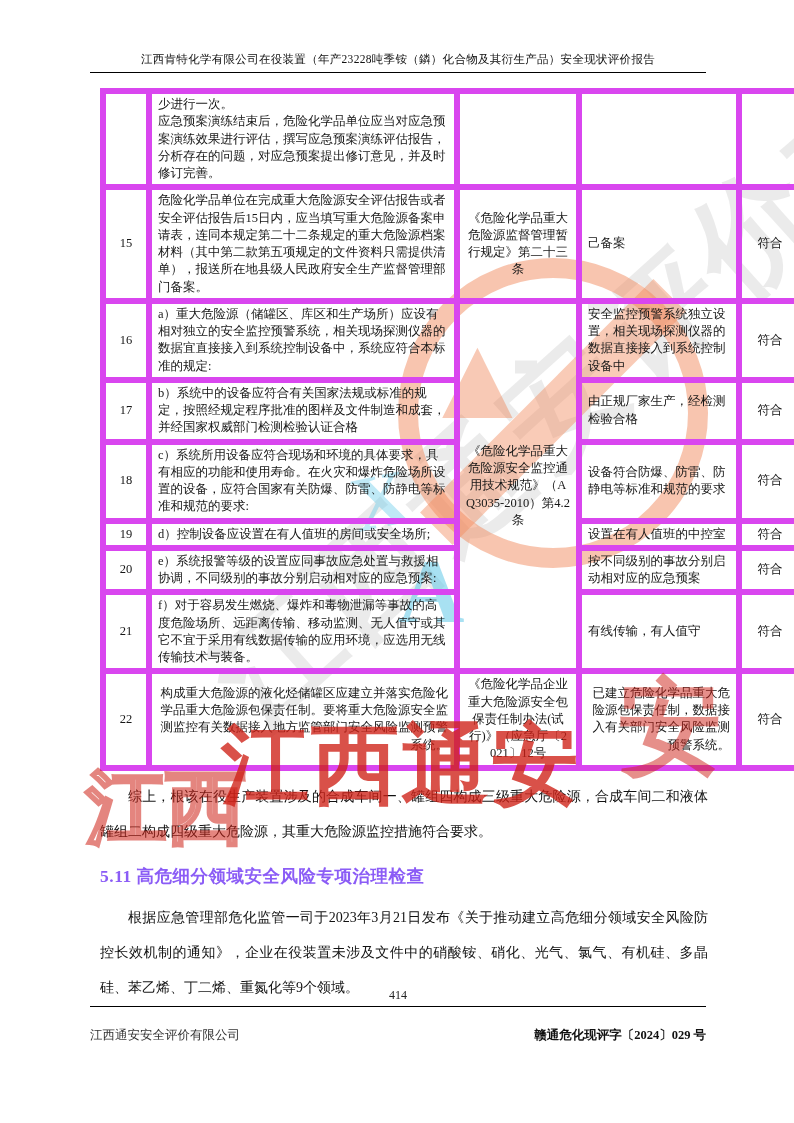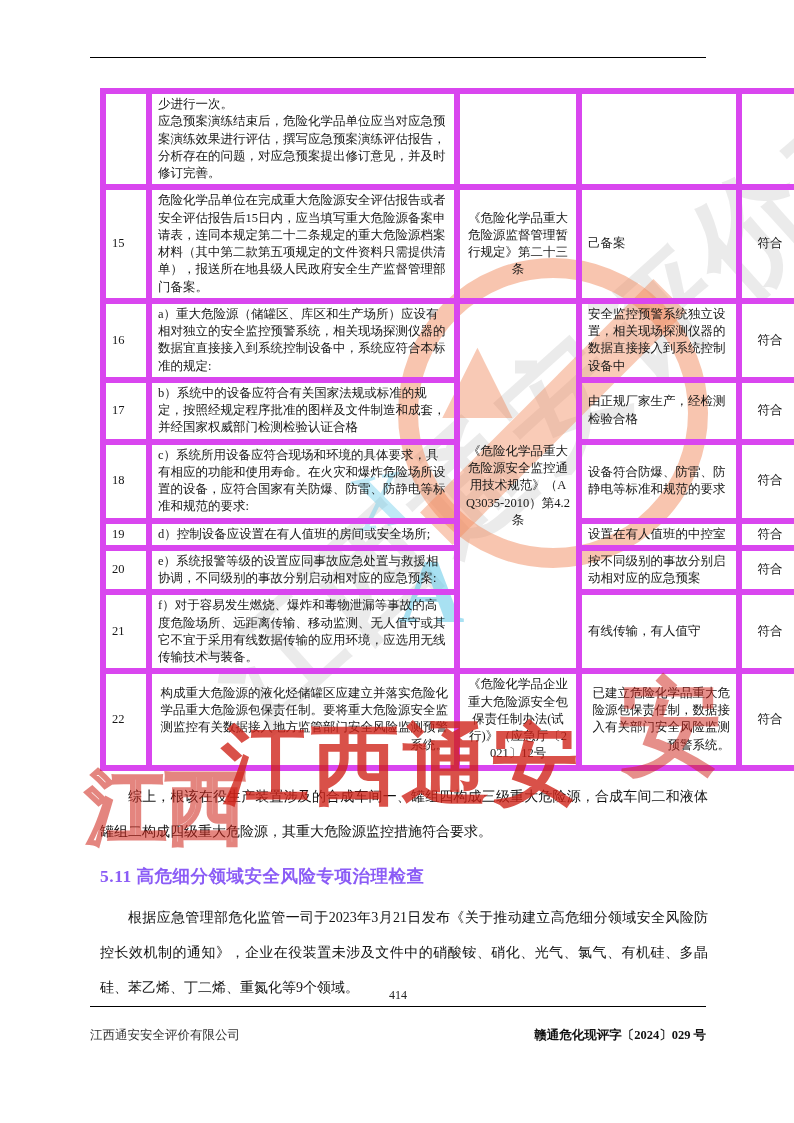--- a/index.html
+++ b/index.html
@@ -12,21 +12,21 @@
 
   
   .header{position:absolute;top:52px;left:90px;width:616px;z-index:3;}
   .header-title{font-size:11.5px;text-align:center;letter-spacing:0.3px;color:#111;}
   .header-rule{border-bottom:1.6px solid #000;margin-top:5px;}
 
   
   .content{position:absolute;top:88px;left:100px;width:608px;z-index:3;}
   table.report{border-collapse:collapse;width:608px;table-layout:fixed;font-size:12.5px;line-height:1.38;color:#161616;}
   table.report td{border:6px solid #d946ef;padding:2px 6px;vertical-align:middle;word-break:break-all;}
-  td.c-no{width:28px;padding:2px 1px;}
+  td.c-no{width:28px;text-align:center;padding:2px 1px;}
   td.c-content{width:290px;text-align:left;white-space:pre-line;}
   td.c-basis{width:104px;text-align:center;}
   td.c-status{width:142px;text-align:left;}
   td.c-conc{width:44px;text-align:center;padding:2px 2px;}
   td.center-text{text-align:right;}
 
   
   .after-table{margin-top:8px;font-size:14px;line-height:35px;color:#121212;}
   .para{text-indent:2em;text-align:justify;margin:0;}
   .section-heading{font-size:17.5px;font-weight:bold;margin:10px 0 6px 0;letter-spacing:0.5px;color:#8b5cf6;}
@@ -73,20 +73,21 @@
 <div class="page">
 
   <div class="wm wm-under wm-gray">江西通安评价有限公司</div>
   <div class="wm wm-under wm-circle"></div>
   <div class="wm wm-under wm-band"></div>
   <div class="wm wm-under wm-triangle">▲</div>
   <div class="wm wm-under wm-cyan-x">X</div>
   <div class="wm wm-under wm-cyan-a">A</div>
 
   <div class="header">
+    <div class="header-title">江西肯特化学有限公司在役装置（年产23228吨季铵（鏻）化合物及其衍生产品）安全现状评价报告</div>
     <div class="header-rule"></div>
   </div>
 
   <div class="content">
     <table class="report">
       <tbody>
         <tr>
           <td class="c-no"></td>
           <td class="c-content">少进行一次。
 应急预案演练结束后，危险化学品单位应当对应急预案演练效果进行评估，撰写应急预案演练评估报告，分析存在的问题，对应急预案提出修订意见，并及时修订完善。</td>

